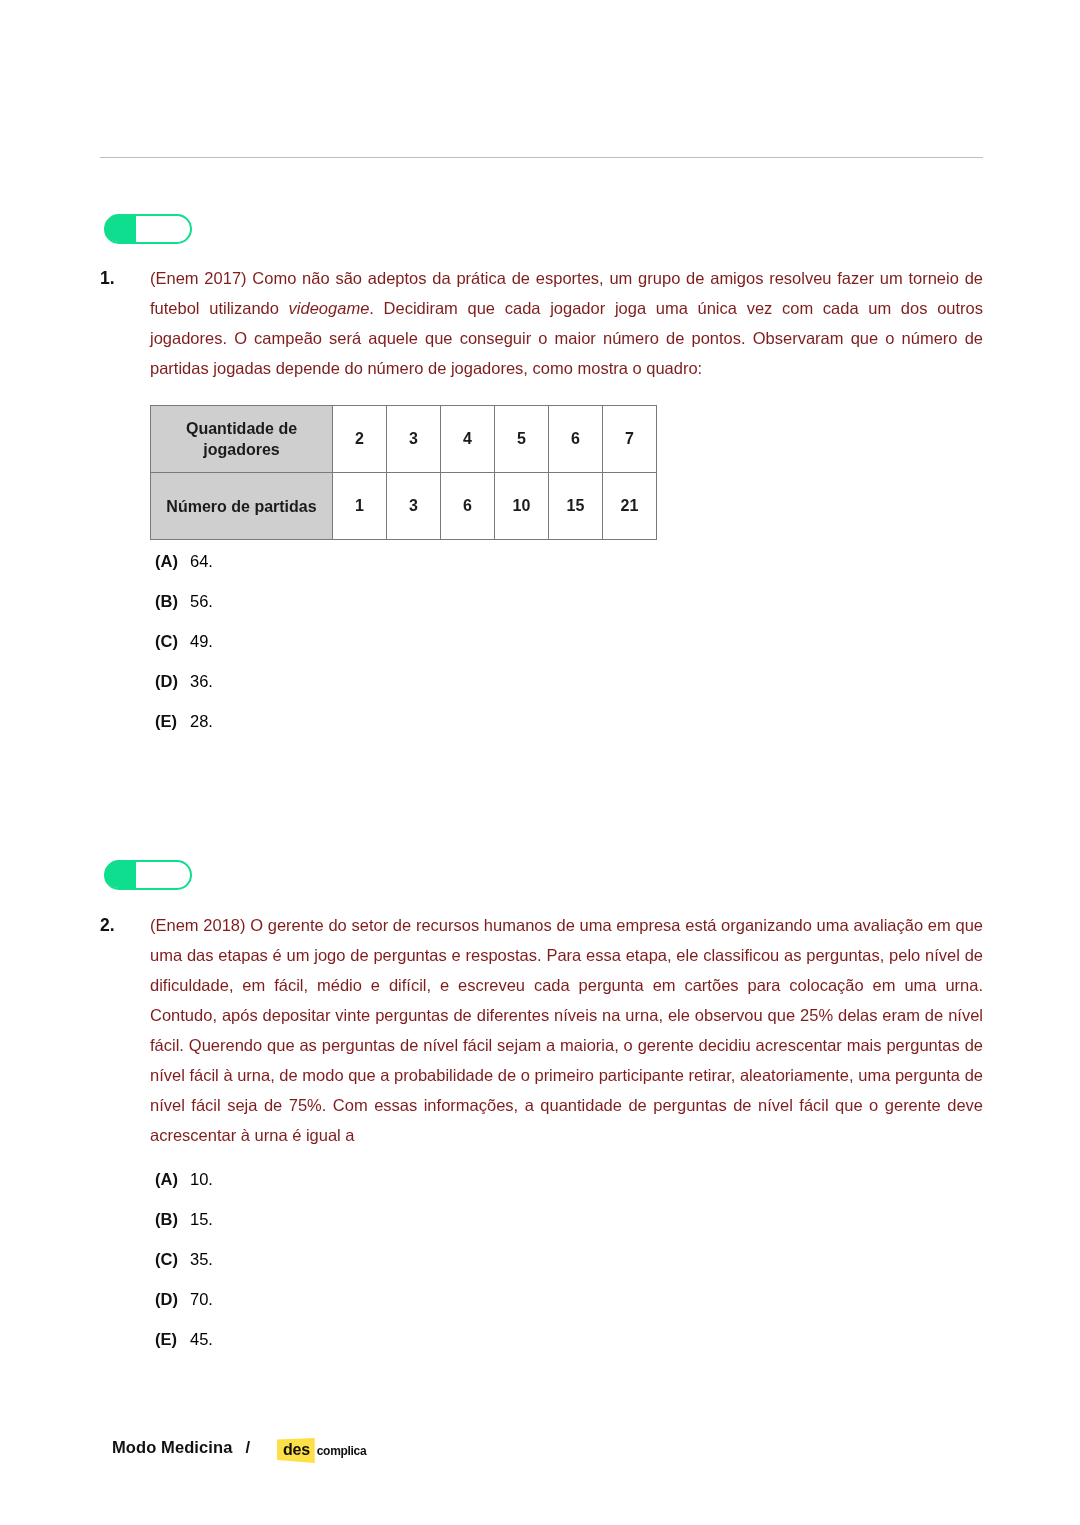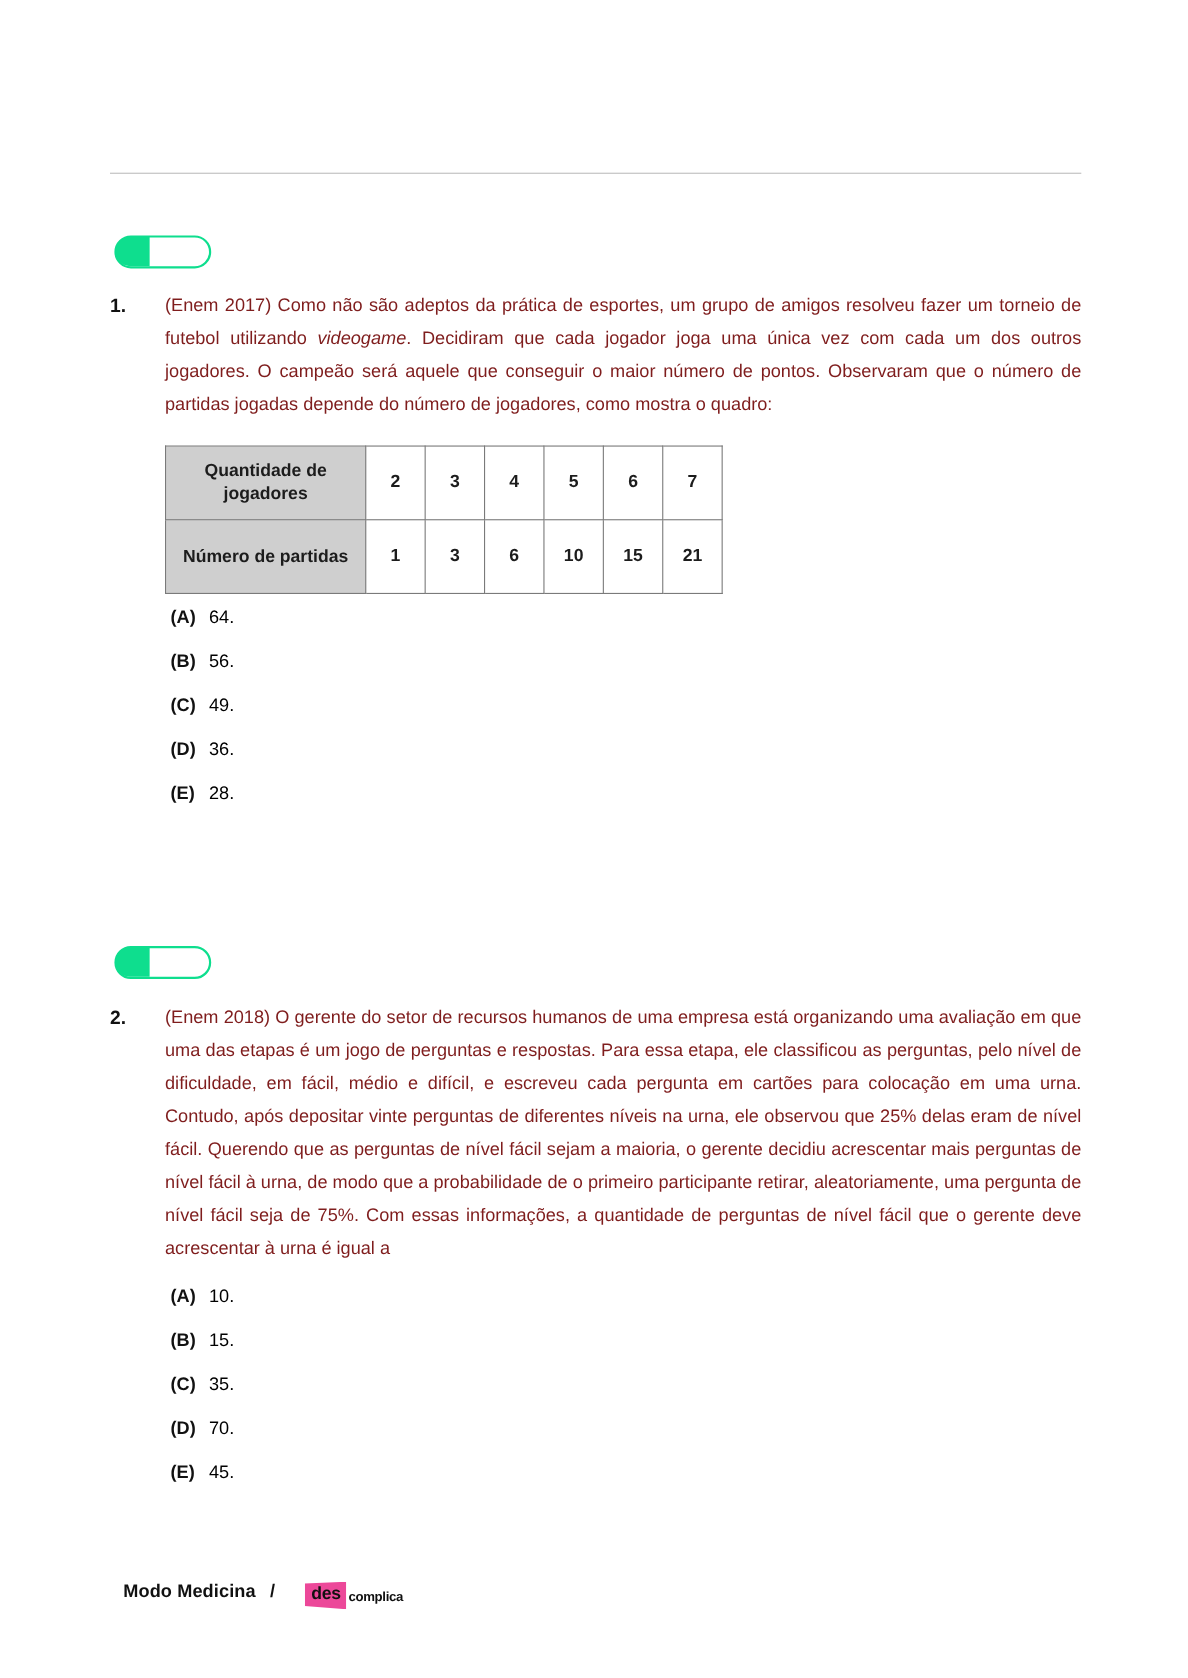--- a/index.html
+++ b/index.html
@@ -194,21 +194,21 @@
     display: inline-flex;
     align-items: center;
     margin-left: 18px;
   }
   .logo-mark {
     position: relative;
     display: inline-flex;
     align-items: center;
     justify-content: center;
     padding: 3px 5px 4px 6px;
-    background: #ec4899;
+    background: #fde047;
     color: #101010;
     font-size: 16px;
     font-weight: bold;
     letter-spacing: -0.3px;
     clip-path: polygon(0% 6%, 100% 0%, 100% 100%, 0% 88%);
   }
   .logo-word {
     font-size: 12px;
     font-weight: bold;
     color: #101010;

